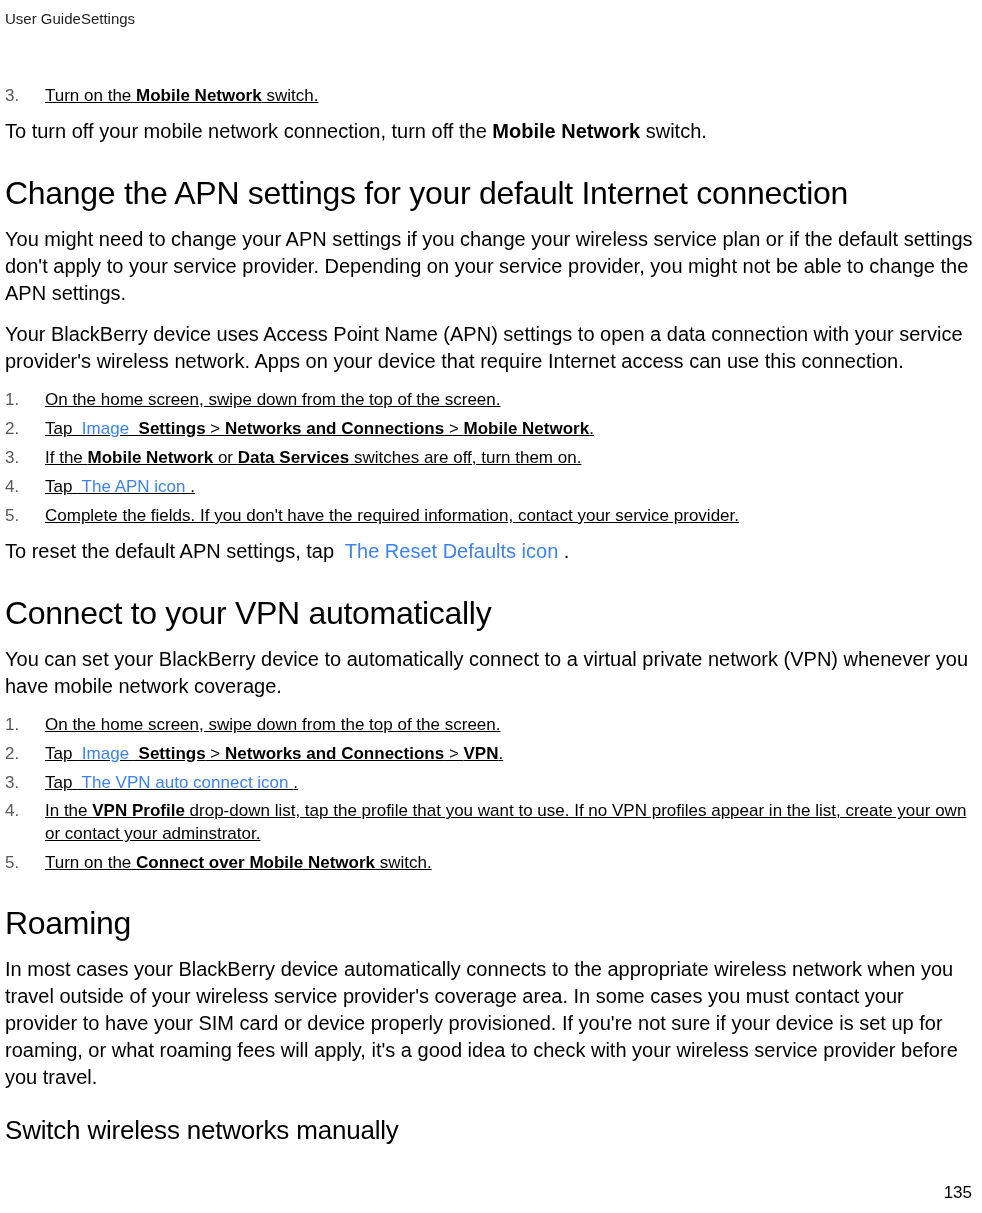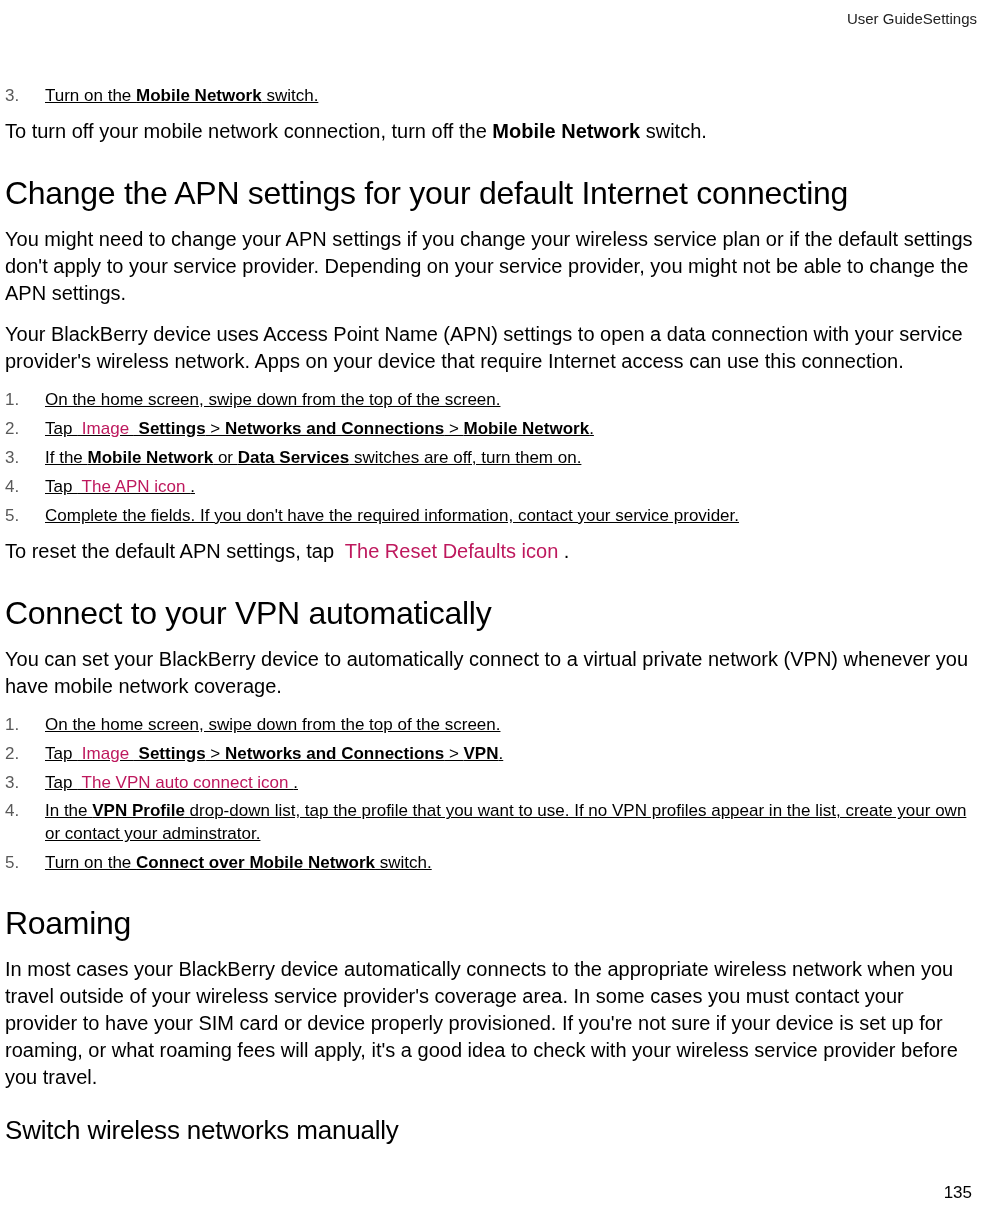--- a/index.html
+++ b/index.html
@@ -7,21 +7,21 @@
       font-family: "Helvetica Neue", Helvetica, Arial, sans-serif;
       width: 982px;
       height: 1213px;
       background: #fff;
       color: #000;
       position: relative;
       padding: 0;
     }
     .header {
       display: flex;
-      justify-content: flex-end;
+      justify-content: flex-start;
       padding: 10px 5px 0 5px;
       font-size: 15px;
       color: #222;
     }
     .content {
       padding: 50px 5px 0 5px;
     }
     .ol-item {
       display: flex;
       margin-bottom: 6px;
@@ -51,21 +51,21 @@
       letter-spacing: -0.3px;
     }
     h3 {
       font-size: 26px;
       font-weight: 400;
       margin-top: 24px;
       margin-bottom: 12px;
       letter-spacing: -0.2px;
     }
     .bold { font-weight: 700; }
-    .missing { color: #be185d; }
+    .missing { color: #3b82f6; }
     .tap-row span { white-space: pre-wrap; }
     .page-num {
       position: absolute;
       bottom: 10px;
       right: 10px;
       font-size: 17px;
     }
     .ol-group { margin-top: 8px; margin-bottom: 8px; }
   </style>
 </head>
@@ -83,21 +83,21 @@
       <div class="ol-num">3.</div>
       <div class="ol-body">
         <span>Turn on the </span><span class="bold">Mobile Network</span><span> switch.</span>
       </div>
     </div>
   </div>
   <p class="para">
     <span>To turn off your mobile network connection, turn off the </span><span class="bold">Mobile Network</span><span> switch.</span>
   </p>
 
-  <h2>Change the APN settings for your default Internet connecting</h2>
+  <h2>Change the APN settings for your default Internet connection</h2>
   <p class="para">You might need to change your APN settings if you change your wireless service plan or if the default settings don't apply to your service provider. Depending on your service provider, you might not be able to change the APN settings.</p>
   <p class="para">Your BlackBerry device uses Access Point Name (APN) settings to open a data connection with your service provider's wireless network. Apps on your device that require Internet access can use this connection.</p>
 
   <div class="ol-group">
     <div class="ol-item">
       <div class="ol-num">1.</div>
       <div class="ol-body">On the home screen, swipe down from the top of the screen.</div>
     </div>
     <div class="ol-item tap-row">
       <div class="ol-num">2.</div>

